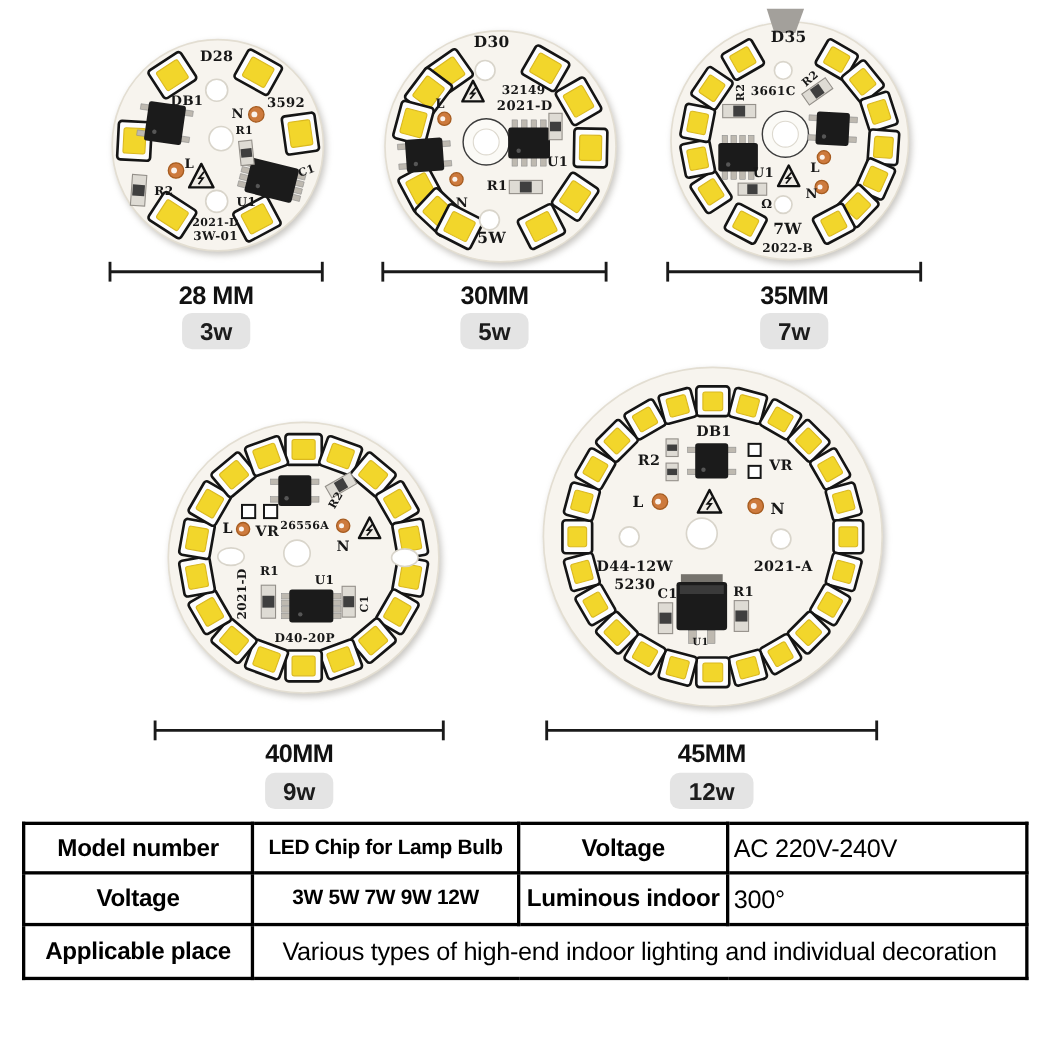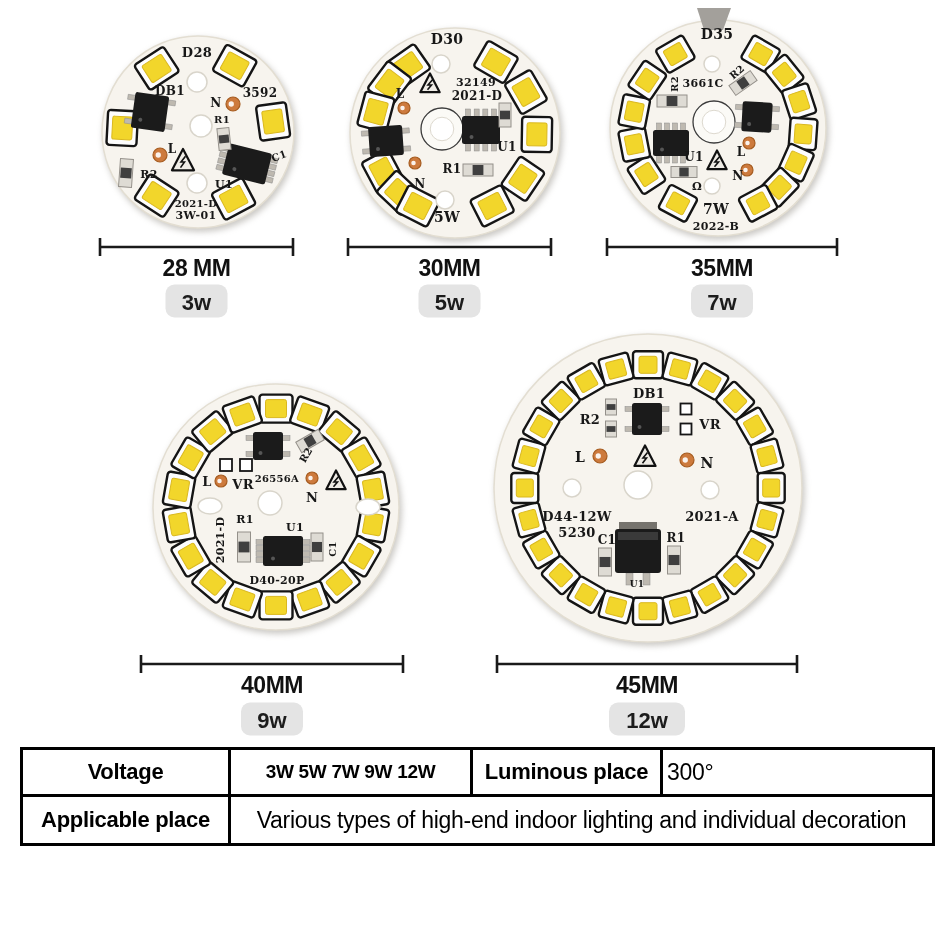--- a/index.html
+++ b/index.html
@@ -664,24 +664,30 @@
 
   <div id="spec-table">
     <table>
       <colgroup>
         <col style="width:208px">
           <col style="width:242px">
           <col style="width:190px">
           <col style="width:272px">
       </colgroup>
       <tbody>
+          <tr style="height:45px">
+        <td class="lbl">Model number</td>
+        <td class="val-mid">LED Chip for Lamp Bulb</td>
+        <td class="lbl">Voltage</td>
+        <td class="val-left">AC 220V-240V</td>
+      </tr>
       <tr style="height:47px">
         <td class="lbl">Voltage</td>
         <td class="val-mid">3W 5W 7W 9W 12W</td>
-        <td class="lbl">Luminous place</td>
+        <td class="lbl">Luminous indoor</td>
         <td class="val-left">300°</td>
       </tr>
       <tr style="height:49px">
         <td class="lbl">Applicable place</td>
         <td class="val-center" colspan="3">Various types of high-end indoor lighting and individual decoration</td>
       </tr>
     </tbody>
       </table>
   </div>
 </div>

